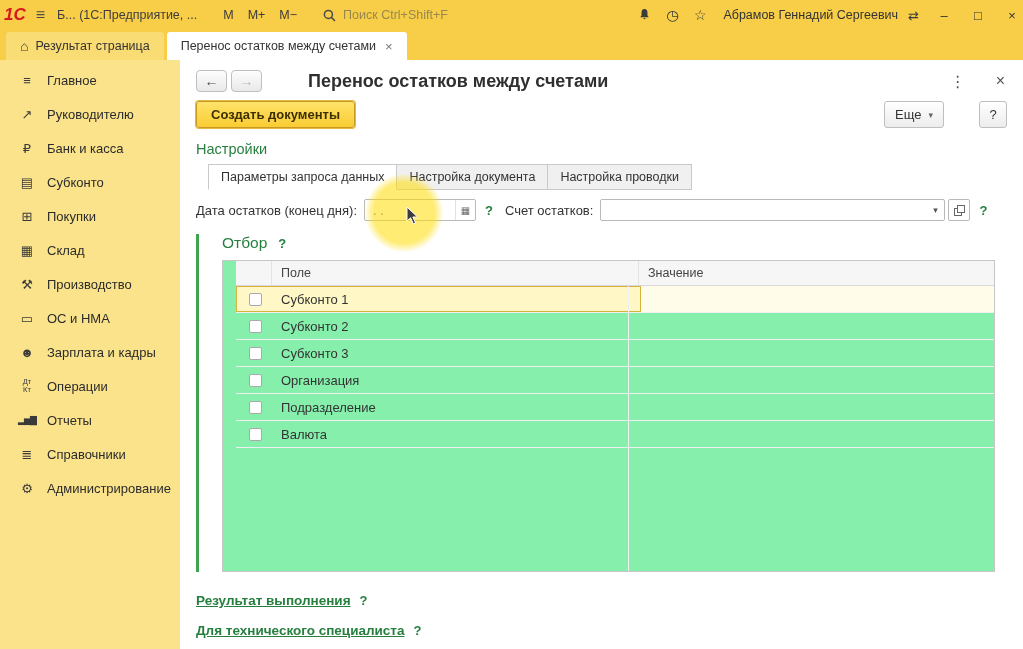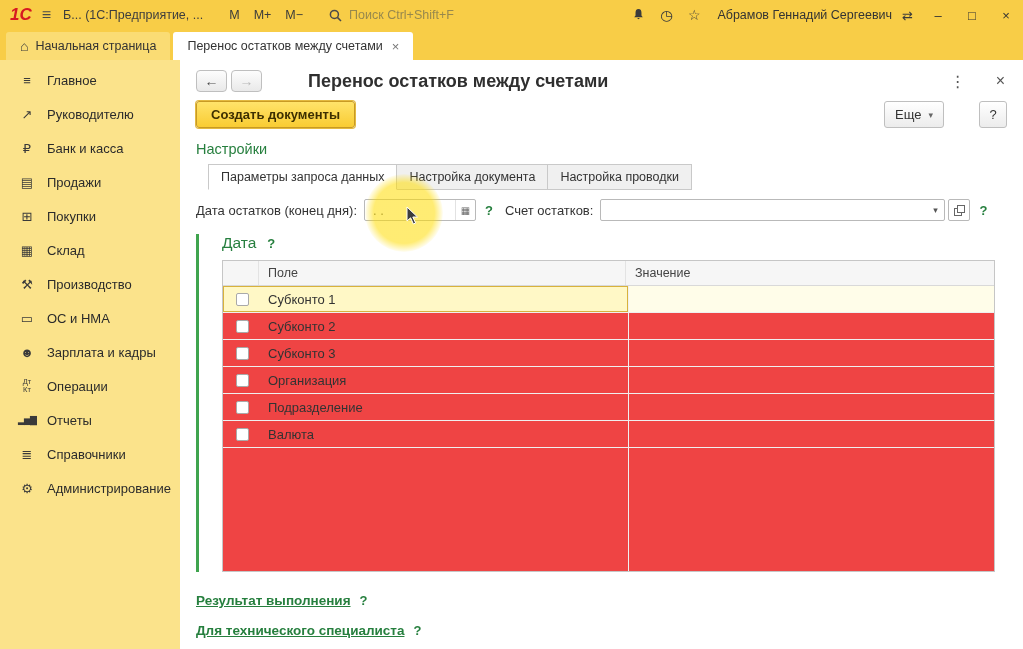--- a/index.html
+++ b/index.html
@@ -11,21 +11,21 @@
     --sel-bg:#FFF8C6;
     --sel-border:#D8B23C;
     --border-gray:#C6C6C6;
   }
   *{box-sizing:border-box;margin:0;padding:0;}
   html,body{width:1023px;height:649px;overflow:hidden;}
   body{font-family:"Liberation Sans","DejaVu Sans",sans-serif;font-size:13px;color:#333;background:#fff;}
   .app{position:relative;width:1023px;height:649px;display:flex;flex-direction:column;}
 
   
-  .titlebar{height:30px;background:var(--titlebar-yellow);display:flex;align-items:center;padding:0 10px;flex:0 0 30px;}
+  .titlebar{height:30px;background:var(--titlebar-yellow);display:flex;align-items:center;padding:0 4px;flex:0 0 30px;}
   .logo{color:#D61921;font-weight:700;font-style:italic;font-size:17px;margin-right:10px;}
   .hamburger{font-size:16px;color:#4a4a4a;margin-right:12px;cursor:pointer;}
   .win-title{font-size:12.5px;color:#3d3d3d;white-space:nowrap;overflow:hidden;max-width:175px;margin-right:26px;}
   .mem-btns{display:flex;gap:14px;margin-right:26px;}
   .mem-btn{font-size:12.5px;color:#3b3b3b;cursor:pointer;}
   .tb-search{flex:1;display:flex;align-items:center;gap:7px;margin-right:14px;}
   .tb-search input{flex:1;background:transparent;border:none;outline:none;font-size:12.5px;color:#000000;font-family:inherit;}
   .tb-search input::placeholder{color:#97884d;}
   .tb-ico{width:22px;text-align:center;font-size:14px;color:#3b3b3b;cursor:pointer;margin-right:6px;}
   .user-name{font-size:12.5px;color:#333;margin:0 10px 0 6px;cursor:pointer;white-space:nowrap;}
@@ -82,21 +82,21 @@
   .combo{width:345px;height:22px;border:1px solid #B9B9B9;border-radius:2px;background:#fff;display:flex;align-items:center;}
   .combo .val{flex:1;padding-left:8px;color:#333;}
   .combo .dd{width:18px;height:100%;display:flex;align-items:center;justify-content:center;font-size:9px;color:#555;cursor:pointer;}
   .open-btn{width:22px;height:22px;margin-left:3px;border:1px solid #B9B9B9;border-radius:2px;background:#fff;display:flex;align-items:center;justify-content:center;cursor:pointer;}
 
   .filter-section{margin:13px 0 0 16px;border-left:3px solid var(--green-bar);padding-left:23px;}
   .filter-head{display:flex;align-items:center;margin-bottom:8px;}
   .filter-title{color:var(--green);font-size:15.5px;}
   .filter-head .hint-q{margin-left:11px;}
 
-  .ftable{width:773px;height:312px;border:1px solid var(--border-gray);position:relative;background:#ef4444;}
+  .ftable{width:773px;height:312px;border:1px solid var(--border-gray);position:relative;background:#86efac;padding-left:13px;}
   .thead{display:flex;height:25px;background:#F6F6F6;border-bottom:1px solid #D9D9D9;align-items:center;font-size:12.5px;color:#444;}
   .hc1{width:36px;height:100%;border-right:1px solid #E3E3E3;}
   .hc2{width:367px;height:100%;display:flex;align-items:center;padding-left:9px;border-right:1px solid #E3E3E3;}
   .hc3{flex:1;height:100%;display:flex;align-items:center;padding-left:9px;text-align:center;}
   .trow{display:flex;height:27px;align-items:stretch;border-bottom:1px solid #EFEFEF;cursor:pointer;}
   .row-left{display:flex;align-items:center;width:405px;border:1px solid transparent;}
   .cell-check{width:36px;display:flex;align-items:center;justify-content:center;}
   .checkbox{width:13px;height:13px;border:1px solid #A9A9A9;border-radius:2px;background:#fff;cursor:pointer;}
   .cell-field{flex:1;padding-left:8px;font-size:13px;color:#333;}
   .cell-value{flex:1;display:flex;align-items:center;padding-left:8px;}
@@ -146,21 +146,21 @@
     <span class="win-ctrls">
       <span class="win-ctrl">–</span>
       <span class="win-ctrl">□</span>
       <span class="win-ctrl">×</span>
     </span>
   </div>
 
   <div class="tabbar">
     <div class="tab home">
       <span class="home-ico">⌂</span>
-      <span>Начальная страница</span>
+      <span>Результат страница</span>
     </div>
     <div class="tab active">
       <span>Перенос остатков между счетами</span>
       <span class="tab-close">×</span>
     </div>
   </div>
 
   <div class="content-row">
 
     <div class="sidebar">
@@ -171,21 +171,21 @@
       <div class="sb-item">
         <span class="sb-icon">↗</span>
         <span class="sb-label">Руководителю</span>
       </div>
       <div class="sb-item">
         <span class="sb-icon">₽</span>
         <span class="sb-label">Банк и касса</span>
       </div>
       <div class="sb-item">
         <span class="sb-icon">▤</span>
-        <span class="sb-label">Продажи</span>
+        <span class="sb-label">Субконто</span>
       </div>
       <div class="sb-item">
         <span class="sb-icon">⊞</span>
         <span class="sb-label">Покупки</span>
       </div>
       <div class="sb-item">
         <span class="sb-icon">▦</span>
         <span class="sb-label">Склад</span>
       </div>
       <div class="sb-item">
@@ -261,21 +261,21 @@
           <svg width="11" height="11" viewBox="0 0 11 11">
               <rect x="0.5" y="3.5" width="7" height="7" fill="none" stroke="#666"></rect>
               <rect x="3.5" y="0.5" width="7" height="7" fill="#fff" stroke="#666"></rect>
             </svg>
         </span>
         <a class="hint-q">?</a>
       </div>
 
       <div class="filter-section">
         <div class="filter-head">
-          <span class="filter-title">Дата</span>
+          <span class="filter-title">Отбор</span>
           <a class="hint-q">?</a>
         </div>
         <div class="ftable">
           <div class="thead">
             <div class="hc1"></div>
             <div class="hc2">Поле</div>
             <div class="hc3">Значение</div>
           </div>
 
           <div class="trow selected">

